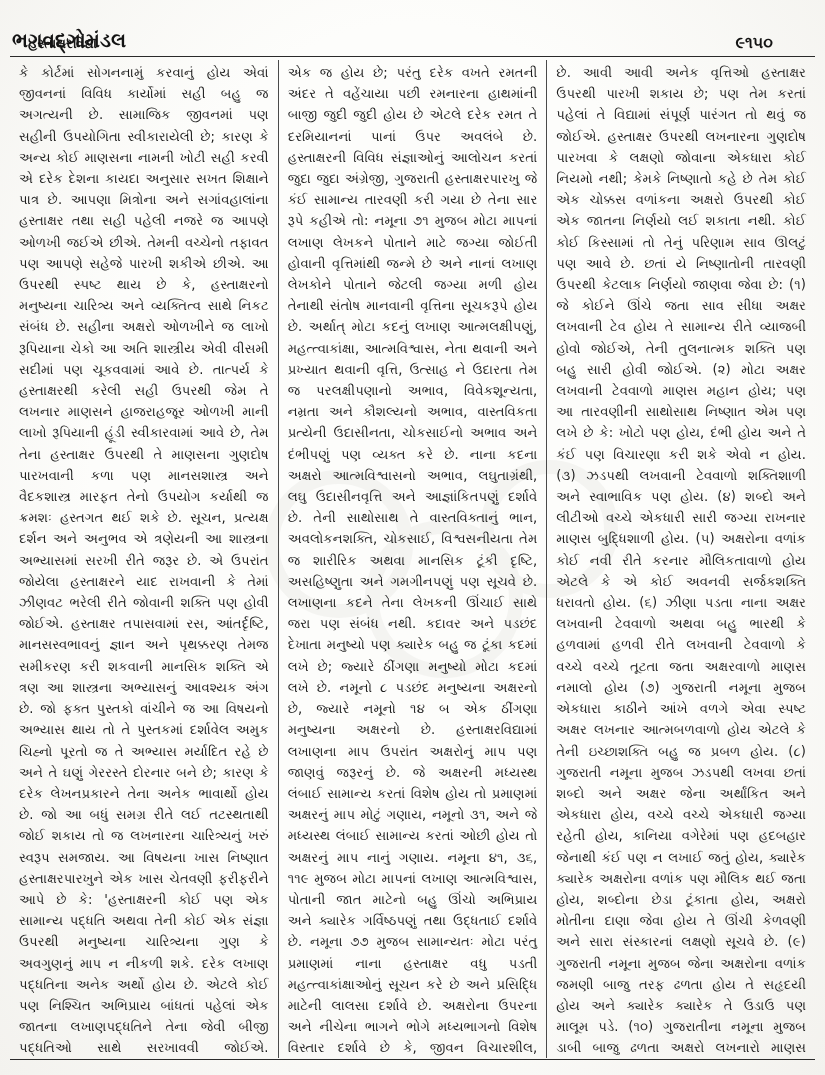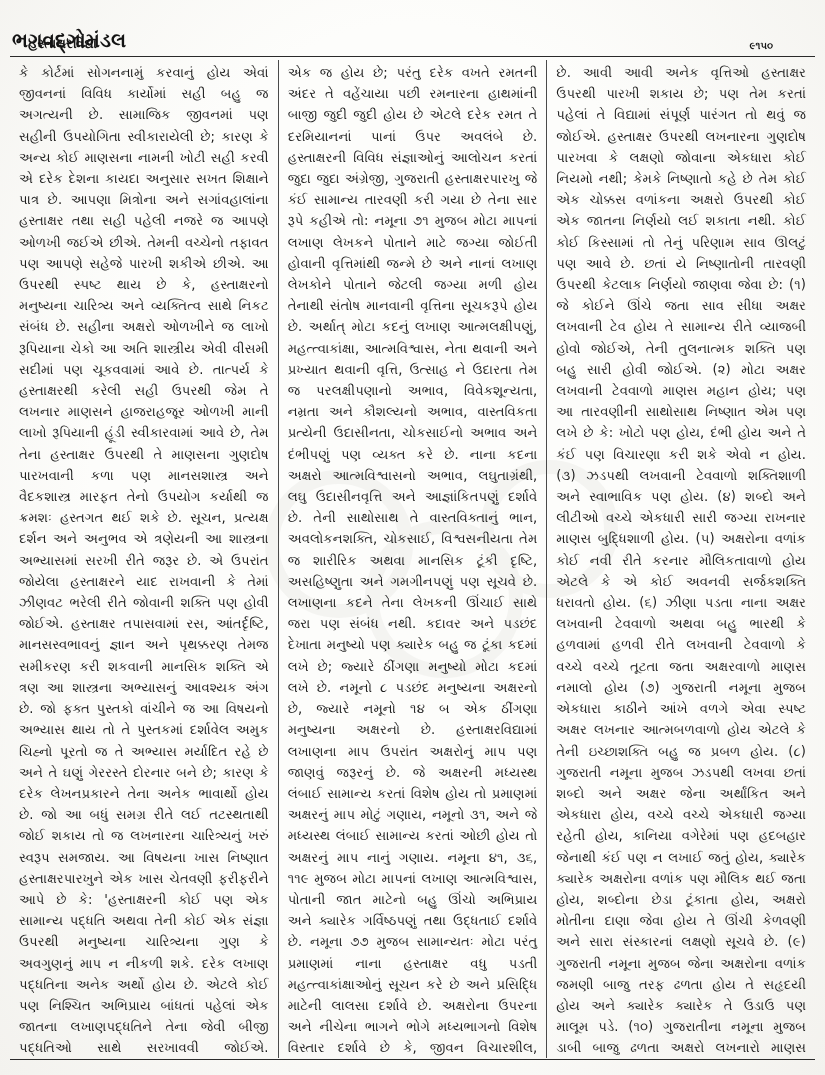--- a/index.html
+++ b/index.html
@@ -22,21 +22,21 @@
   }
   .header .left-title {
     font-size: 13px; font-weight: bold; letter-spacing: 0.3px;
     padding-left: 16px; color: #141414;
   }
   .header .center-title {
     position: absolute; left: 0; right: 0; text-align: left;
     font-size: 20px; font-weight: bold; color: #141414;
   }
   .header .page-number {
-    font-size: 10px; font-weight: bold; padding-right: 40px; color: #141414;
+    font-size: 16px; font-weight: bold; padding-right: 40px; color: #141414;
   }
   .rule {
     position: absolute; left: 10px; right: 10px; height: 0;
     border-top: 1.5px solid #2a2a2a;
   }
   .rule.top { top: 56px; }
   .rule.bottom { top: 1059px; }
   
   .columns {
     position: absolute; top: 60px; left: 10px; right: 10px; bottom: 17px;

